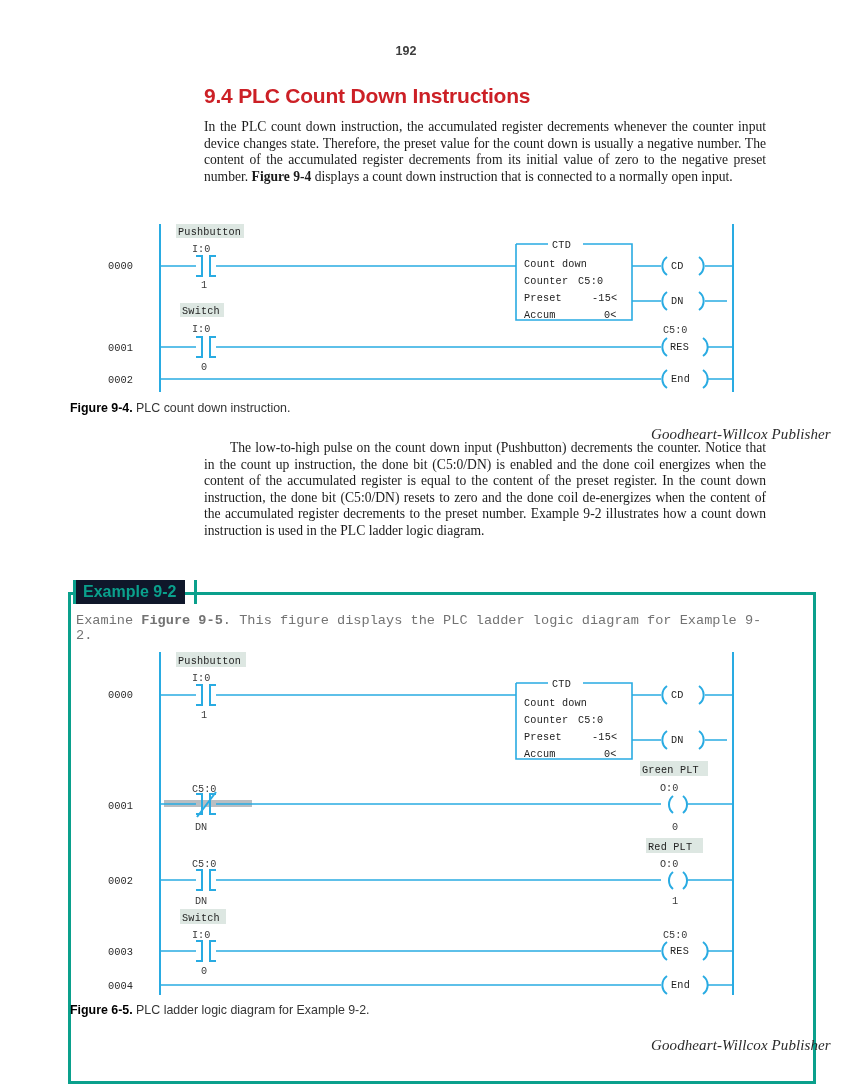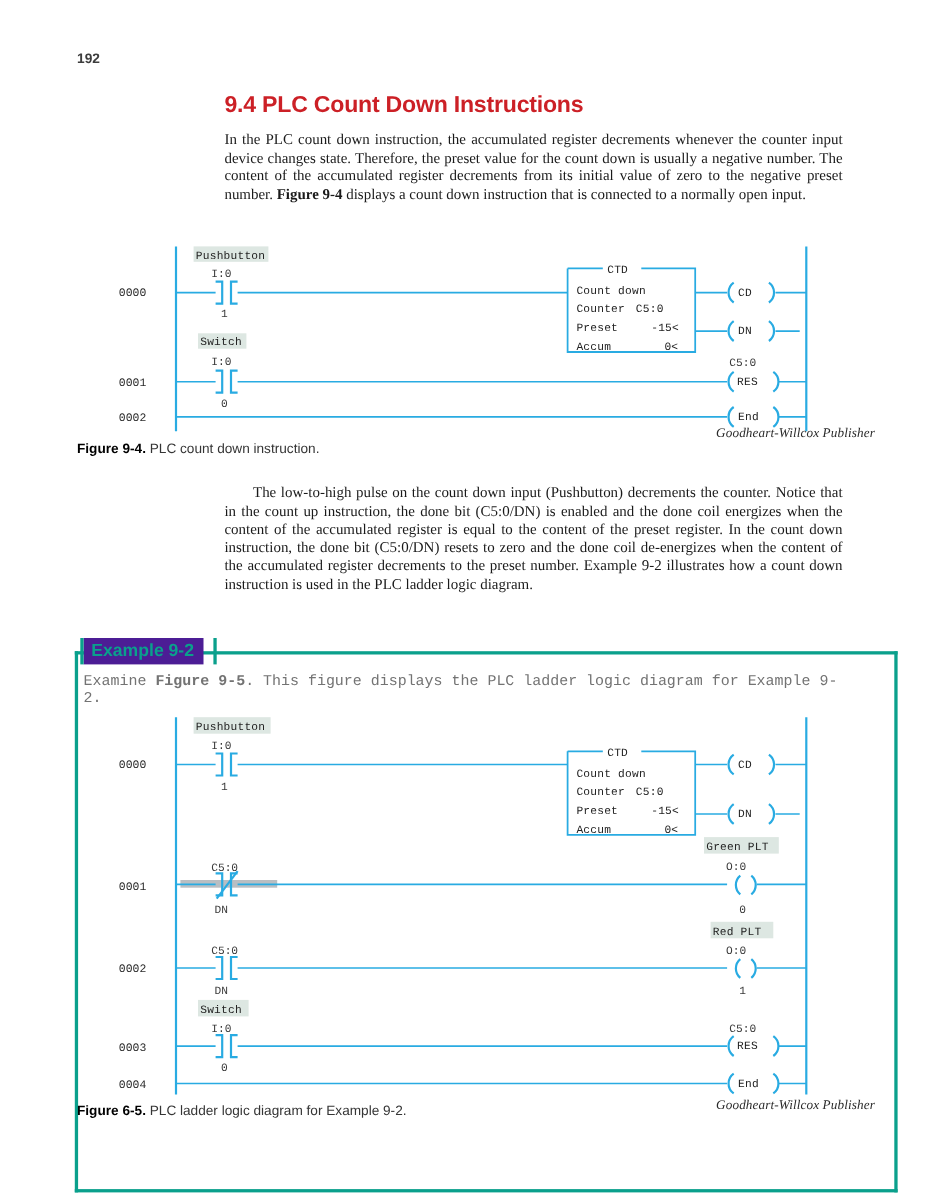--- a/index.html
+++ b/index.html
@@ -18,20 +18,21 @@
 
   
   .runhead {
     position: absolute;
     top: 44px; left: 70px;
     width: 709px;
     height: 18px;
     display: flex;
     align-items: center;
     font-family: "Liberation Sans", sans-serif;
+    flex-direction: column;
   }
   .runhead .pageno {
     font-weight: bold;
     font-size: 12.5px;
     color: #3d3d3d;
     width: 58px;
   }
   .runhead .title {
     font-size: 12.5px;
     color: #7a7a7a;
@@ -77,23 +78,24 @@
     color: #000000;
   }
   #cap94 { top: 401px; }
   #cap95 { top: 1003px; }
 
   
   .credit {
     position: absolute;
     font-family: "Liberation Serif", serif;
     font-style: italic;
-    font-size: 12px;
+    font-size: 15px;
     color: #2a2a2a;
     letter-spacing: .1px;
+    margin-top: 40px;
   }
   #credit1 { top: 386px; left: 651px; }
   #credit2 { top: 997px; left: 651px; }
 
   
   .ex-box {
     position: absolute;
     left: 68px;
     top: 592px;
     width: 748px;
@@ -108,21 +110,21 @@
     top: 592px;
     width: 748px;
     height: 3px;
     background: #0aa08c;
   }
   .ex-tab {
     position: absolute;
     left: 76px;
     top: 580px;
     height: 24px;
-    background: #4c1d95;
+    background: #0f172a;
     padding: 0 9px 0 7px;
     display: flex;
     align-items: center;
     font-family: "Liberation Sans", sans-serif;
     font-weight: bold;
     font-size: 16px;
     color: #0aa08c;
     z-index: 3;
   }
   .ex-tab-l, .ex-tab-r {

